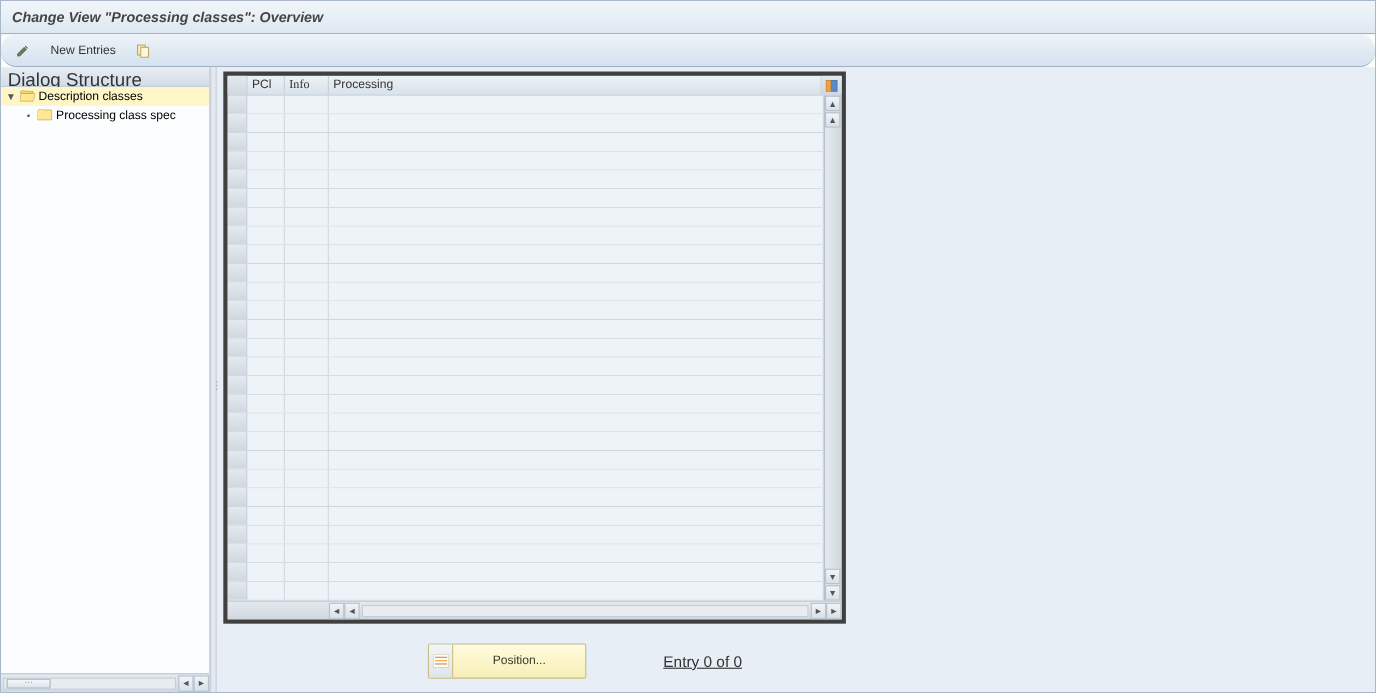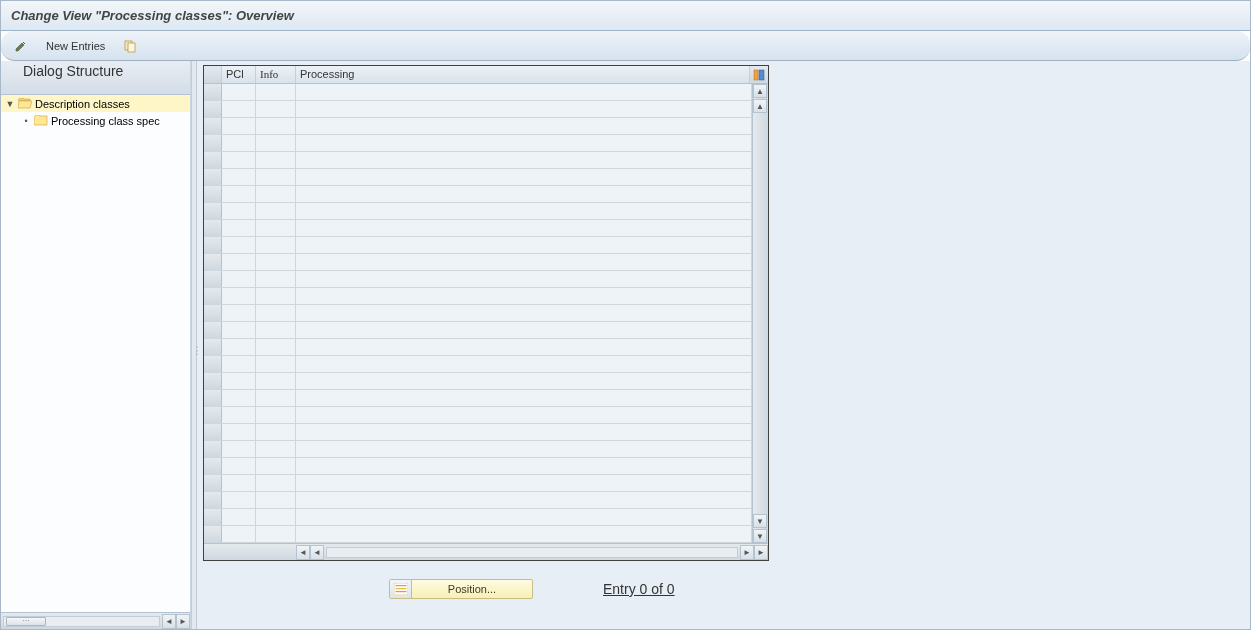--- a/index.html
+++ b/index.html
@@ -16,21 +16,21 @@
   .tb-btn { display: inline-flex; align-items: center; justify-content: center; height: 20px; padding: 0 4px; border: 1px solid transparent; border-radius: 2px; cursor: pointer; }
   .tb-text { font-size: 11px; color: #333; padding: 2px 6px; cursor: pointer; border: 1px solid transparent; border-radius: 2px; }
 
   .watermark { position: absolute; top: 44px; left: 256px; font-size: 16px; color: rgba(180,180,180,0.55); font-weight: bold; letter-spacing: .5px; pointer-events: none; z-index: 50; }
 
   
   .main { position: absolute; top: 60px; left: 0; right: 0; bottom: 0; display: flex; }
 
   
   .sidebar { width: 190px; background: #f0f4f8; border-right: 1px solid #cbd6e1; display: flex; flex-direction: column; position: relative; }
-  .sidebar-header { height: 34px; background: linear-gradient(#e8edf3, #d3dde7); border-bottom: 1px solid #b5c3d1; font-size: 14px; padding: 2px 22px; color: #333; }
+  .sidebar-header { height: 18px; background: linear-gradient(#e8edf3, #d3dde7); border-bottom: 1px solid #b5c3d1; font-size: 17px; padding: 2px 6px; color: #333; }
   .tree { flex: 1; background: #fcfdfe; overflow: hidden; font-size: 11px; }
   .tree-item { display: flex; align-items: center; height: 17px; padding-left: 4px; white-space: nowrap; overflow: hidden; cursor: pointer; }
   .tree-item.selected { background: #fef6c6; }
   .tree-child { padding-left: 20px; }
   .tree-toggle { width: 10px; display: inline-block; text-align: center; color: #555; font-size: 9px; }
   .folder-icon { display: inline-block; margin: 0 3px; }
   .folder-icon svg { display: block; }
 
   .sidebar-hscroll { height: 17px; background: linear-gradient(#e4e9ee,#d0d8df); border-top: 1px solid #b5c3d1; display: flex; align-items: center; }
   .hscroll-track { flex: 1; height: 11px; background: #e9edf1; border: 1px solid #c4cdd6; margin: 0 2px; position: relative; }
@@ -38,21 +38,21 @@
   .hscroll-thumb::after{content:"⋯"; position:absolute; left:50%; top:-2px; transform:translateX(-50%); color:#888; font-size:8px;}
   .scroll-btn { width: 14px; height: 15px; display: flex; align-items: center; justify-content: center; background: linear-gradient(#f0f4f8,#d8e0e7); border: 1px solid #b5c3d1; font-size: 8px; color: #555; cursor: pointer; }
 
   
   .splitter { width: 6px; background: #e4e9ef; border-left: 1px solid #c2cdd8; border-right: 1px solid #c2cdd8; cursor: col-resize; position: relative; }
   .splitter::after { content: "⋮"; position: absolute; top: 50%; left: 0; color: #9aa; font-size: 10px; }
 
   
   .content { flex: 1; background: #e7eef5; padding: 4px 6px; overflow: hidden; }
 
-  .table-frame { width: 566px; background: #f4f7fa; border: 1px solid #404040; position: relative; }
+  .table-frame { width: 566px; background: #f4f7fa; border: 4px solid #404040; position: relative; }
 
   .table-head { display: flex; height: 18px; background: linear-gradient(#ecf1f6,#d9e2ea); border-bottom: 1px solid #b5c3d1; font-size: 11px; color: #333; }
   .th { border-right: 1px solid #c5d0da; padding: 2px 4px; overflow: hidden; white-space: nowrap; }
   .col-sel { width: 18px; background: linear-gradient(#e3e9ef,#d0d8df); }
   .col-pcl { width: 34px; }
   .col-info { width: 40px; font-family: Liberation Serif, serif; }
   .col-desc { flex: 1; }
   .th-config { width: 18px; display:flex; align-items:center; justify-content:center; background: linear-gradient(#e3e9ef,#d0d8df); cursor:pointer; }
 
   .table-body-wrap { display: flex; }
@@ -66,21 +66,21 @@
   .vscroll .up1 { top: 0; }
   .vscroll .up2 { top: 15px; }
   .vscroll .dn2 { bottom: 15px; }
   .vscroll .dn1 { bottom: 0; }
 
   .table-hscroll { height: 17px; display: flex; align-items: center; background: linear-gradient(#e4e9ee,#d0d8df); border-top: 1px solid #b5c3d1; }
   .table-hscroll .lead { width: 92px; }
   .table-hscroll .hscroll-track { flex: 1; margin: 0 2px; }
 
   .footer-row { display: flex; align-items: center; margin-top: 18px; padding-left: 186px; gap: 70px; }
-  .position-btn { display: flex; align-items: center; height: 20px; background: linear-gradient(#fffbe0,#f8efb6); border: 1px solid #c9bd85; border-radius: 2px; cursor: pointer; overflow: hidden; }
+  .position-btn { display: flex; align-items: center; height: 32px; background: linear-gradient(#fffbe0,#f8efb6); border: 1px solid #c9bd85; border-radius: 2px; cursor: pointer; overflow: hidden; }
   .position-btn .pic { width: 22px; height: 100%; background: linear-gradient(#f2f5f9,#dde5ec); border-right: 1px solid #c9bd85; display:flex; align-items:center; justify-content:center;}
   .position-btn .lbl { width: 120px; text-align: center; font-size: 11px; color: #3a3a2a; }
   .entry-text { font-size: 14px; color: #333; text-decoration: underline; }
 </style>
 </head>
 <body>
 
 <div class="window">
 
   <div class="titlebar">

